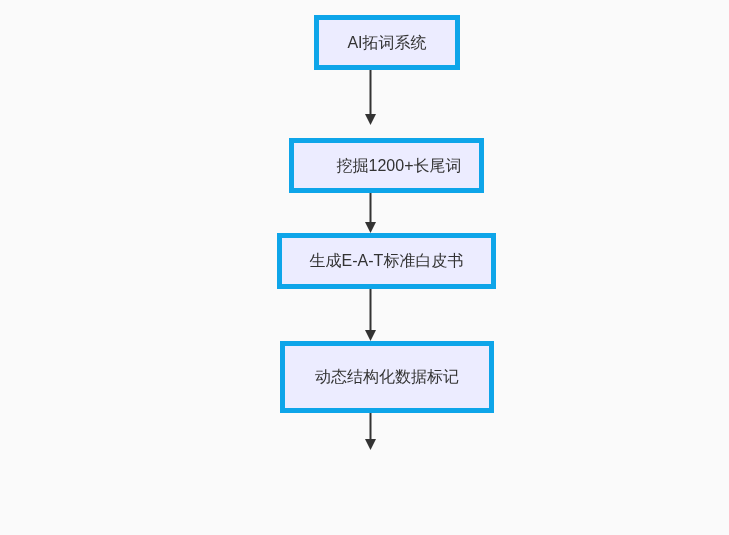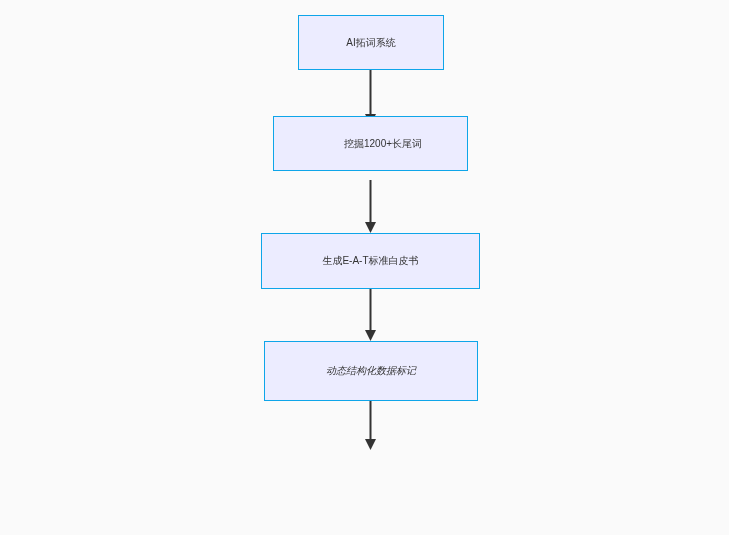--- a/index.html
+++ b/index.html
@@ -24,34 +24,35 @@
     left: 0;
     top: 0;
     width: 729px;
     height: 535px;
     pointer-events: none;
   }
   .node {
     position: absolute;
     box-sizing: border-box;
     background: #ececff;
-    border: 1px solid #0ea5e9;
+    border: 5px solid #0ea5e9;
     display: flex;
     align-items: center;
     justify-content: center;
     color: #333333;
-    font-size: 10px;
+    font-size: 16px;
     line-height: 1.2;
     text-align: center;
     white-space: nowrap;
+    margin-left: 16px;
   }
   .node-1 { left: 298px; top: 15px;  width: 146px; height: 55px; }
-  .node-2 { left: 273px; top: 116px; width: 195px; height: 55px; padding-left: 25px; }
+  .node-2 { left: 273px; top: 138px; width: 195px; height: 55px; padding-left: 25px; }
   .node-3 { left: 261px; top: 233px; width: 219px; height: 56px; text-align: center; }
-  .node-4 { left: 264px; top: 341px; width: 214px; height: 60px; font-style: italic; }
+  .node-4 { left: 264px; top: 341px; width: 214px; height: 72px; }
   .node-5 { left: 254px; top: 450px; width: 233px; height: 56px; }
 </style>
 </head>
 <body>
 
 <div class="canvas">
 
   <svg class="edges" viewBox="0 0 729 535" xmlns="http://www.w3.org/2000/svg">
     <g>
       <line x1="370.5" y1="70" x2="370.5" y2="117" stroke="#333333" stroke-width="2"></line>

